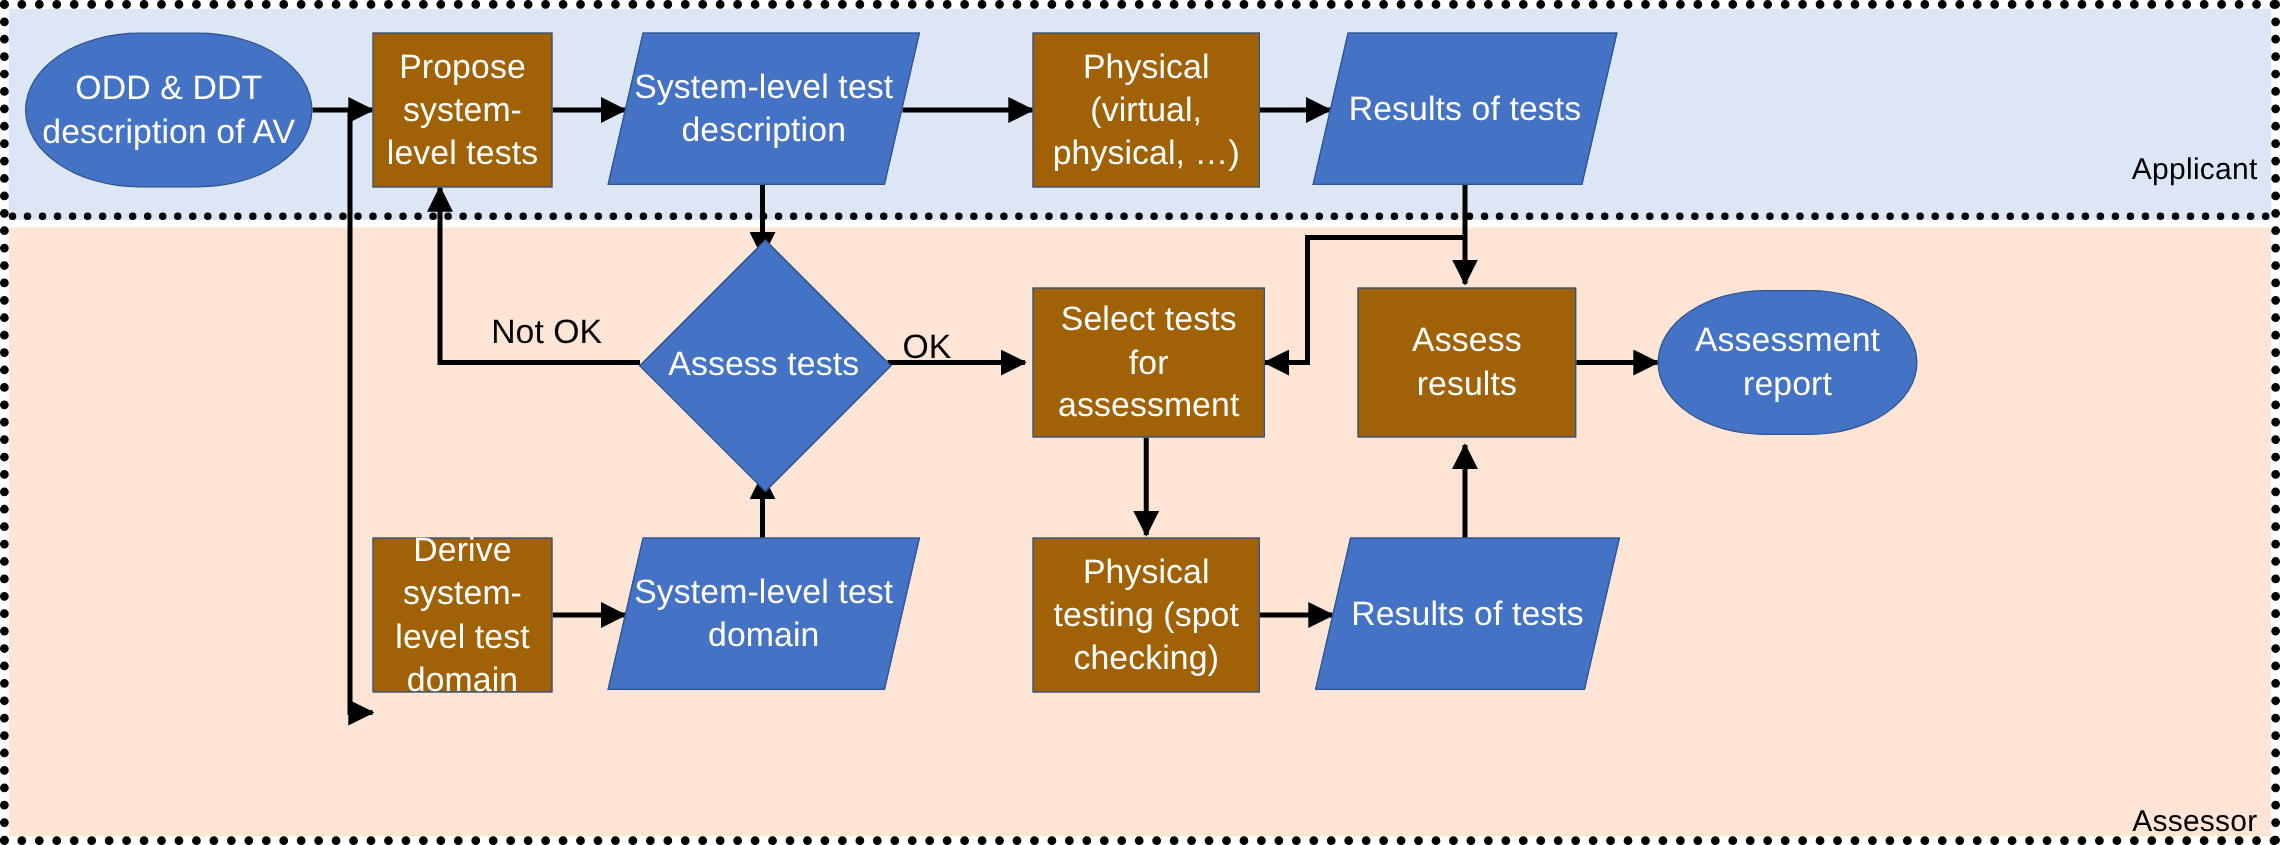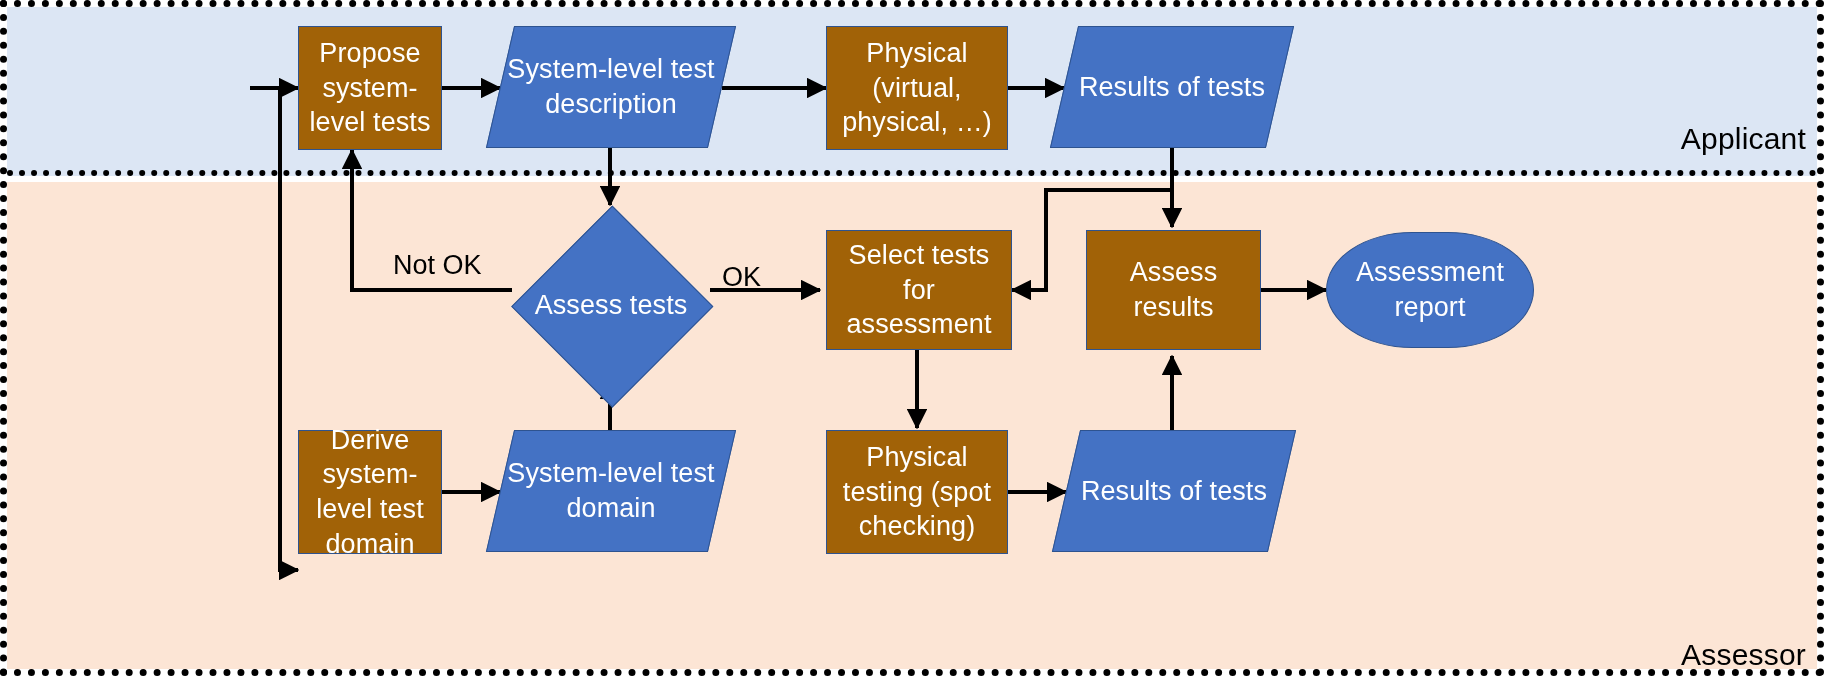--- a/index.html
+++ b/index.html
@@ -35,21 +35,21 @@
     border-bottom: 6px dotted #000000;
   }
   #band-assessor {
     top: 182px;
     height: 487px;
     background: #FCE5D5;
   }
   .band-label {
     position: absolute;
     right: 18px;
-    font-size: 30px;
+    font-size: 24px;
     color: #000000;
     letter-spacing: 0.2px;
     white-space: nowrap;
   }
   #label-applicant { top: 122px; }
   #label-assessor  { bottom: 4px; margin-top: 21px; }
 
   
   #edges {
     position: absolute;
@@ -163,40 +163,43 @@
 
       <path d="M 1008 492 H 1066"></path>
 
       <path d="M 1172 432 V 356"></path>
     </g>
   </svg>
 
   <div class="edge-label" id="lbl-notok" style="left:393px; top:250px;">Not OK</div>
   <div class="edge-label" id="lbl-ok" style="left:722px; top:250px;margin-top:12px;">OK</div>
 
+  <div class="node terminator" style="left:20px; top:26px; width:230px; height:124px;">
+    <span class="txt">ODD &amp; DDT description of AV</span>
+  </div>
 
   <div class="node rect" style="left:298px; top:26px; width:144px; height:124px;">
     <span class="txt">Propose system-level tests</span>
   </div>
 
   <div class="node para" style="left:500px; top:26px; width:222px; height:122px;">
     <span class="shape"></span>
     <span class="txt">System-level test description</span>
   </div>
 
   <div class="node rect" style="left:826px; top:26px; width:182px; height:124px;">
     <span class="txt">Physical (virtual, physical, …)</span>
   </div>
 
   <div class="node para" style="left:1064px; top:26px; width:216px; height:122px;">
     <span class="shape"></span>
     <span class="txt">Results of tests</span>
   </div>
 
-  <div class="node diamond" style="left:512px; top:206px; width:198px; height:198px;">
+  <div class="node diamond" style="left:512px; top:192px; width:198px; height:198px;">
     <span class="shape"></span>
     <span class="txt">Assess tests</span>
   </div>
 
   <div class="node rect" style="left:826px; top:230px; width:186px; height:120px;">
     <span class="txt">Select tests for assessment</span>
   </div>
 
   <div class="node rect" style="left:1086px; top:230px; width:175px; height:120px;">
     <span class="txt">Assess results</span>

